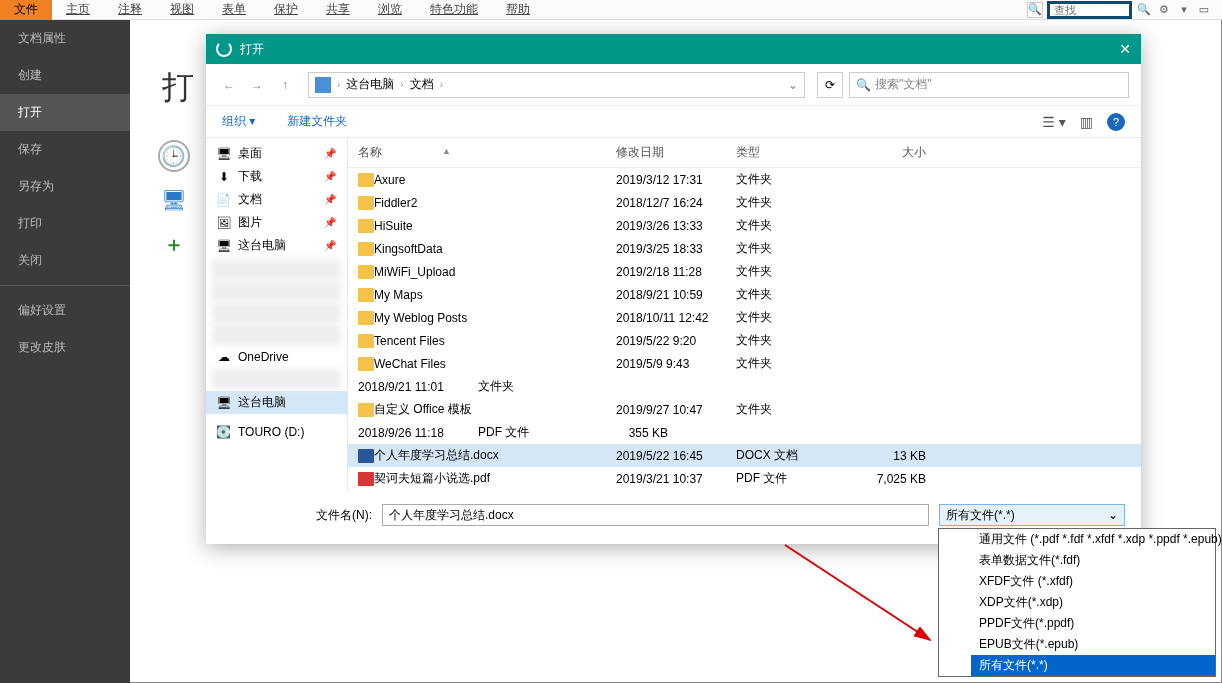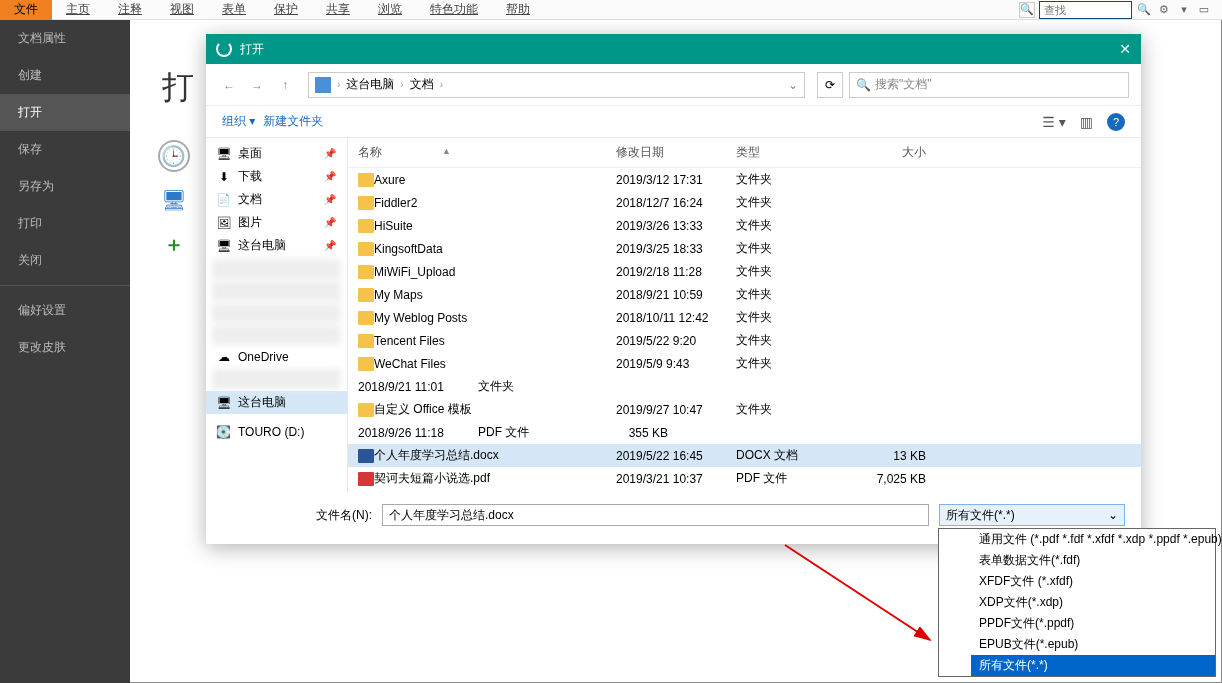--- a/index.html
+++ b/index.html
@@ -3,21 +3,21 @@
 <meta charset="utf-8">
 <style>
 * { box-sizing: border-box; margin: 0; padding: 0; font-family: "Microsoft YaHei", sans-serif; }
 body { width: 1222px; height: 683px; background: #fff; position: relative; overflow: hidden; }
 
 
 .menubar { height: 20px; background: #fbfbfb; display: flex; align-items: center; font-size: 12px; position: relative; border-bottom: 1px solid #e0e0e0; }
 .menubar .tab-file { background: #f08020; color: #000000; padding: 12px 14px; height: 20px; display: flex; align-items: center; }
 .menubar .tab { padding: 6px 14px; color: #444; text-decoration: underline; }
 .menubar .search-area { margin-left: auto; display: flex; align-items: center; gap: 4px; padding-right: 10px; }
-.menubar .search-box { border: 1px solid #0c4a6e; height: 18px; width: 93px; font-size: 11px; padding: 0 4px; }
+.menubar .search-box { border: 3px solid #0c4a6e; height: 18px; width: 85px; font-size: 11px; padding: 0 4px; }
 .menubar .icon-sq { width: 16px; height: 16px; display: inline-flex; align-items: center; justify-content: center; font-size: 11px; color: #666; }
 
 
 .sidebar { position: absolute; top: 20px; left: 0; width: 130px; bottom: 0; background: #3b3b3b; color: #ddd; font-size: 12px; }
 .sidebar .item { padding: 10px 18px; color: #bbb; }
 .sidebar .item.active { background: #555; color: #fff; }
 .sidebar hr { border: none; border-top: 1px solid #555; margin: 6px 0; }
 
 
 .mainbg { position: absolute; top: 20px; left: 130px; right: 0; bottom: 0; background: #fff; border-bottom: 1px solid #888; border-right: 1px solid #888; }
@@ -34,21 +34,21 @@
 
 .dialog .navbar { height: 42px; display: flex; align-items: center; padding: 0 12px; gap: 6px; font-size: 12px; border-bottom: 1px solid #eee; }
 .dialog .navbar .navbtn { width: 22px; height: 22px; display: inline-flex; align-items: center; justify-content: center; color: #888; }
 .dialog .navbar .crumb-box { flex: 1; border: 1px solid #ccc; height: 26px; display: flex; align-items: center; padding: 0 6px; gap: 6px; margin: 0 6px; }
 .dialog .navbar .crumb-box .ico-pc { width: 16px; height: 16px; background: #4a90d9; }
 .dialog .navbar .sep { color: #999; font-size: 10px; }
 .dialog .navbar .refresh { width: 26px; height: 26px; border: 1px solid #ccc; display: inline-flex; align-items: center; justify-content: center; }
 .dialog .navbar .search { width: 280px; height: 26px; border: 1px solid #ccc; display: flex; align-items: center; padding: 0 6px; color: #888; }
 .dialog .navbar .search .mag { margin-right: 4px; }
 
-.dialog .toolbar { height: 32px; display: flex; align-items: center; padding: 0 16px; gap: 8px; font-size: 12px; border-bottom: 1px solid #e8e8e8; }
+.dialog .toolbar { height: 32px; display: flex; align-items: center; padding: 0 16px; gap: 32px; font-size: 12px; border-bottom: 1px solid #e8e8e8; }
 .dialog .toolbar .org { color: #1769c0; }
 .dialog .toolbar .right { margin-left: auto; display: flex; align-items: center; gap: 14px; }
 .dialog .toolbar .view-icon { font-size: 14px; color: #555; }
 .dialog .toolbar .help { width: 18px; height: 18px; border-radius: 50%; background: #1769c0; color: #fff; display: inline-flex; align-items: center; justify-content: center; font-size: 11px; }
 
 .dialog .body { flex: 1; display: flex; overflow: hidden; }
 .dialog .tree { width: 142px; border-right: 1px solid #e8e8e8; font-size: 12px; padding: 4px 0; overflow: hidden; }
 .dialog .tree .ti { display: flex; align-items: center; padding: 3px 10px; gap: 6px; white-space: nowrap; }
 .dialog .tree .ti .gly { width: 16px; text-align: center; }
 .dialog .tree .ti .pin { margin-left: auto; color: #999; font-size: 10px; }

